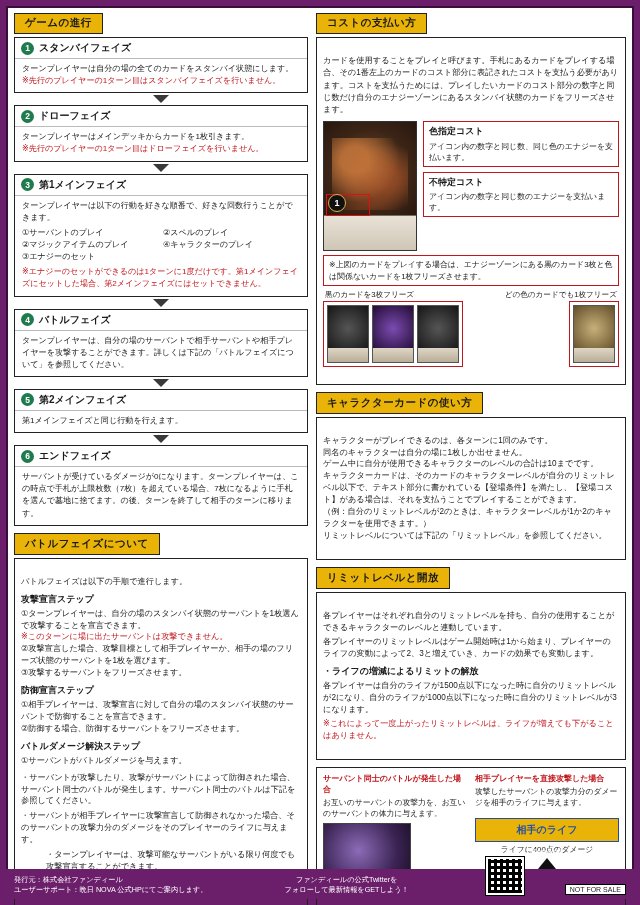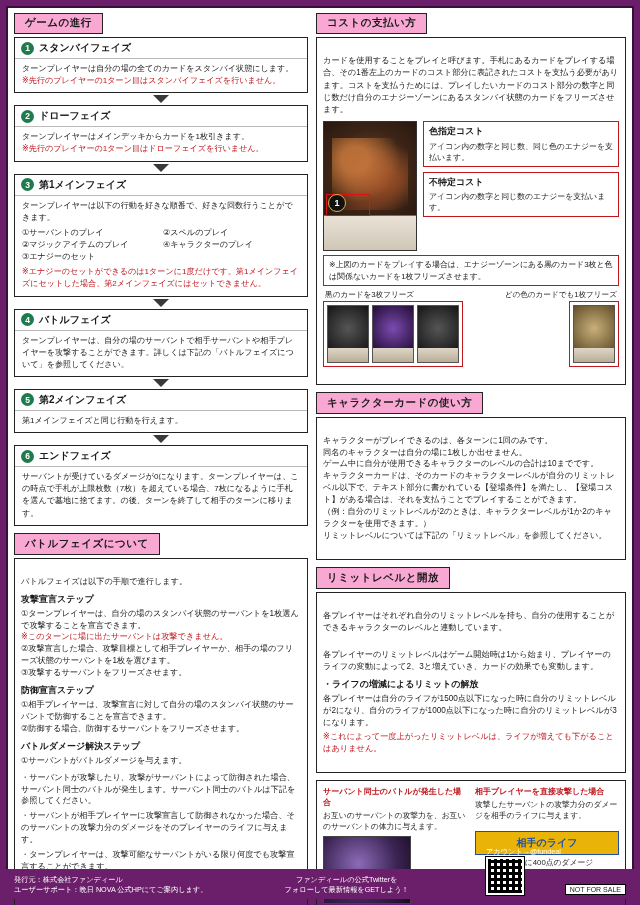--- a/index.html
+++ b/index.html
@@ -22,21 +22,21 @@
     border:2px solid #3a0d3a;pointer-events:none;
   }
   .cols{display:flex;gap:8px;}
   .colL{width:296px;}
   .colR{width:312px;}
 
   
   .sec-head{
     display:inline-block;
     border:1.5px solid #222;
-    background:#f9a8d4;
+    background:#eab308;
     font-size:10.5px;font-weight:bold;
     padding:2.5px 10px 3px 10px;
     margin:0 0 3px 0;
     letter-spacing:.5px;
     text-align:right;
   }
   .sec{margin-bottom:7px;}
   .box{
     border:1.5px solid #222;
     padding:17px 6px;
@@ -296,21 +296,21 @@
           <div class="sub-h">防御宣言ステップ</div>
           <div>①相手プレイヤーは、攻撃宣言に対して自分の場のスタンバイ状態のサーバントで防御することを宣言できます。</div>
           <div>②防御する場合、防御するサーバントをフリーズさせます。</div>
 
           <div class="sub-h">バトルダメージ解決ステップ</div>
           <div>①サーバントがバトルダメージを与えます。</div>
 
           <div style="margin-top:5px;">
             <div style="margin-bottom:3px;">・サーバントが攻撃したり、攻撃がサーバントによって防御された場合、サーバント同士のバトルが発生します。サーバント同士のバトルは下記を参照してください。</div>
             <div style="margin-bottom:3px;">・サーバントが相手プレイヤーに攻撃宣言して防御されなかった場合、そのサーバントの攻撃力分のダメージをそのプレイヤーのライフに与えます。</div>
-            <div style="margin-bottom:3px;">・ターンプレイヤーは、攻撃可能なサーバントがいる限り何度でも攻撃宣言することができます。</div>
+            <div style="margin-bottom:3px;margin-left:25px;">・ターンプレイヤーは、攻撃可能なサーバントがいる限り何度でも攻撃宣言することができます。</div>
             <div>・攻撃可能なサーバントがいない場合、バトルフェイズは終了します。</div>
           </div>
         </div>
       </div>
     </div>
 
     <div class="colR">
 
       <div class="sec">
         <div class="sec-head">コストの支払い方</div>
@@ -373,21 +373,21 @@
           <div>キャラクターカードは、そのカードのキャラクターレベルが自分のリミットレベル以下で、テキスト部分に書かれている【登場条件】を満たし、【登場コスト】がある場合は、それを支払うことでプレイすることができます。</div>
           <div>（例：自分のリミットレベルが2のときは、キャラクターレベルが1か2のキャラクターを使用できます。）</div>
           <div>リミットレベルについては下記の「リミットレベル」を参照してください。</div>
         </div>
       </div>
 
       <div class="sec">
         <div class="sec-head">リミットレベルと開放</div>
         <div class="box">
           <div>各プレイヤーはそれぞれ自分のリミットレベルを持ち、自分の使用することができるキャラクターのレベルと連動しています。</div>
-          <div style="margin-top:16px;">各プレイヤーのリミットレベルはゲーム開始時は1から始まり、プレイヤーのライフの変動によって2、3と増えていき、カードの効果でも変動します。</div>
+          <div style="margin-top:3px;">各プレイヤーのリミットレベルはゲーム開始時は1から始まり、プレイヤーのライフの変動によって2、3と増えていき、カードの効果でも変動します。</div>
           <div class="sub-h" style="margin-top:5px;">・ライフの増減によるリミットの解放</div>
           <div>各プレイヤーは自分のライフが1500点以下になった時に自分のリミットレベルが2になり、自分のライフが1000点以下になった時に自分のリミットレベルが3になります。</div>
           <div class="red" style="margin-top:2px;">※これによって一度上がったリミットレベルは、ライフが増えても下がることはありません。</div>
         </div>
       </div>
 
       <div class="sec">
         <div class="diagram">
           <div class="diag-cols">
 

